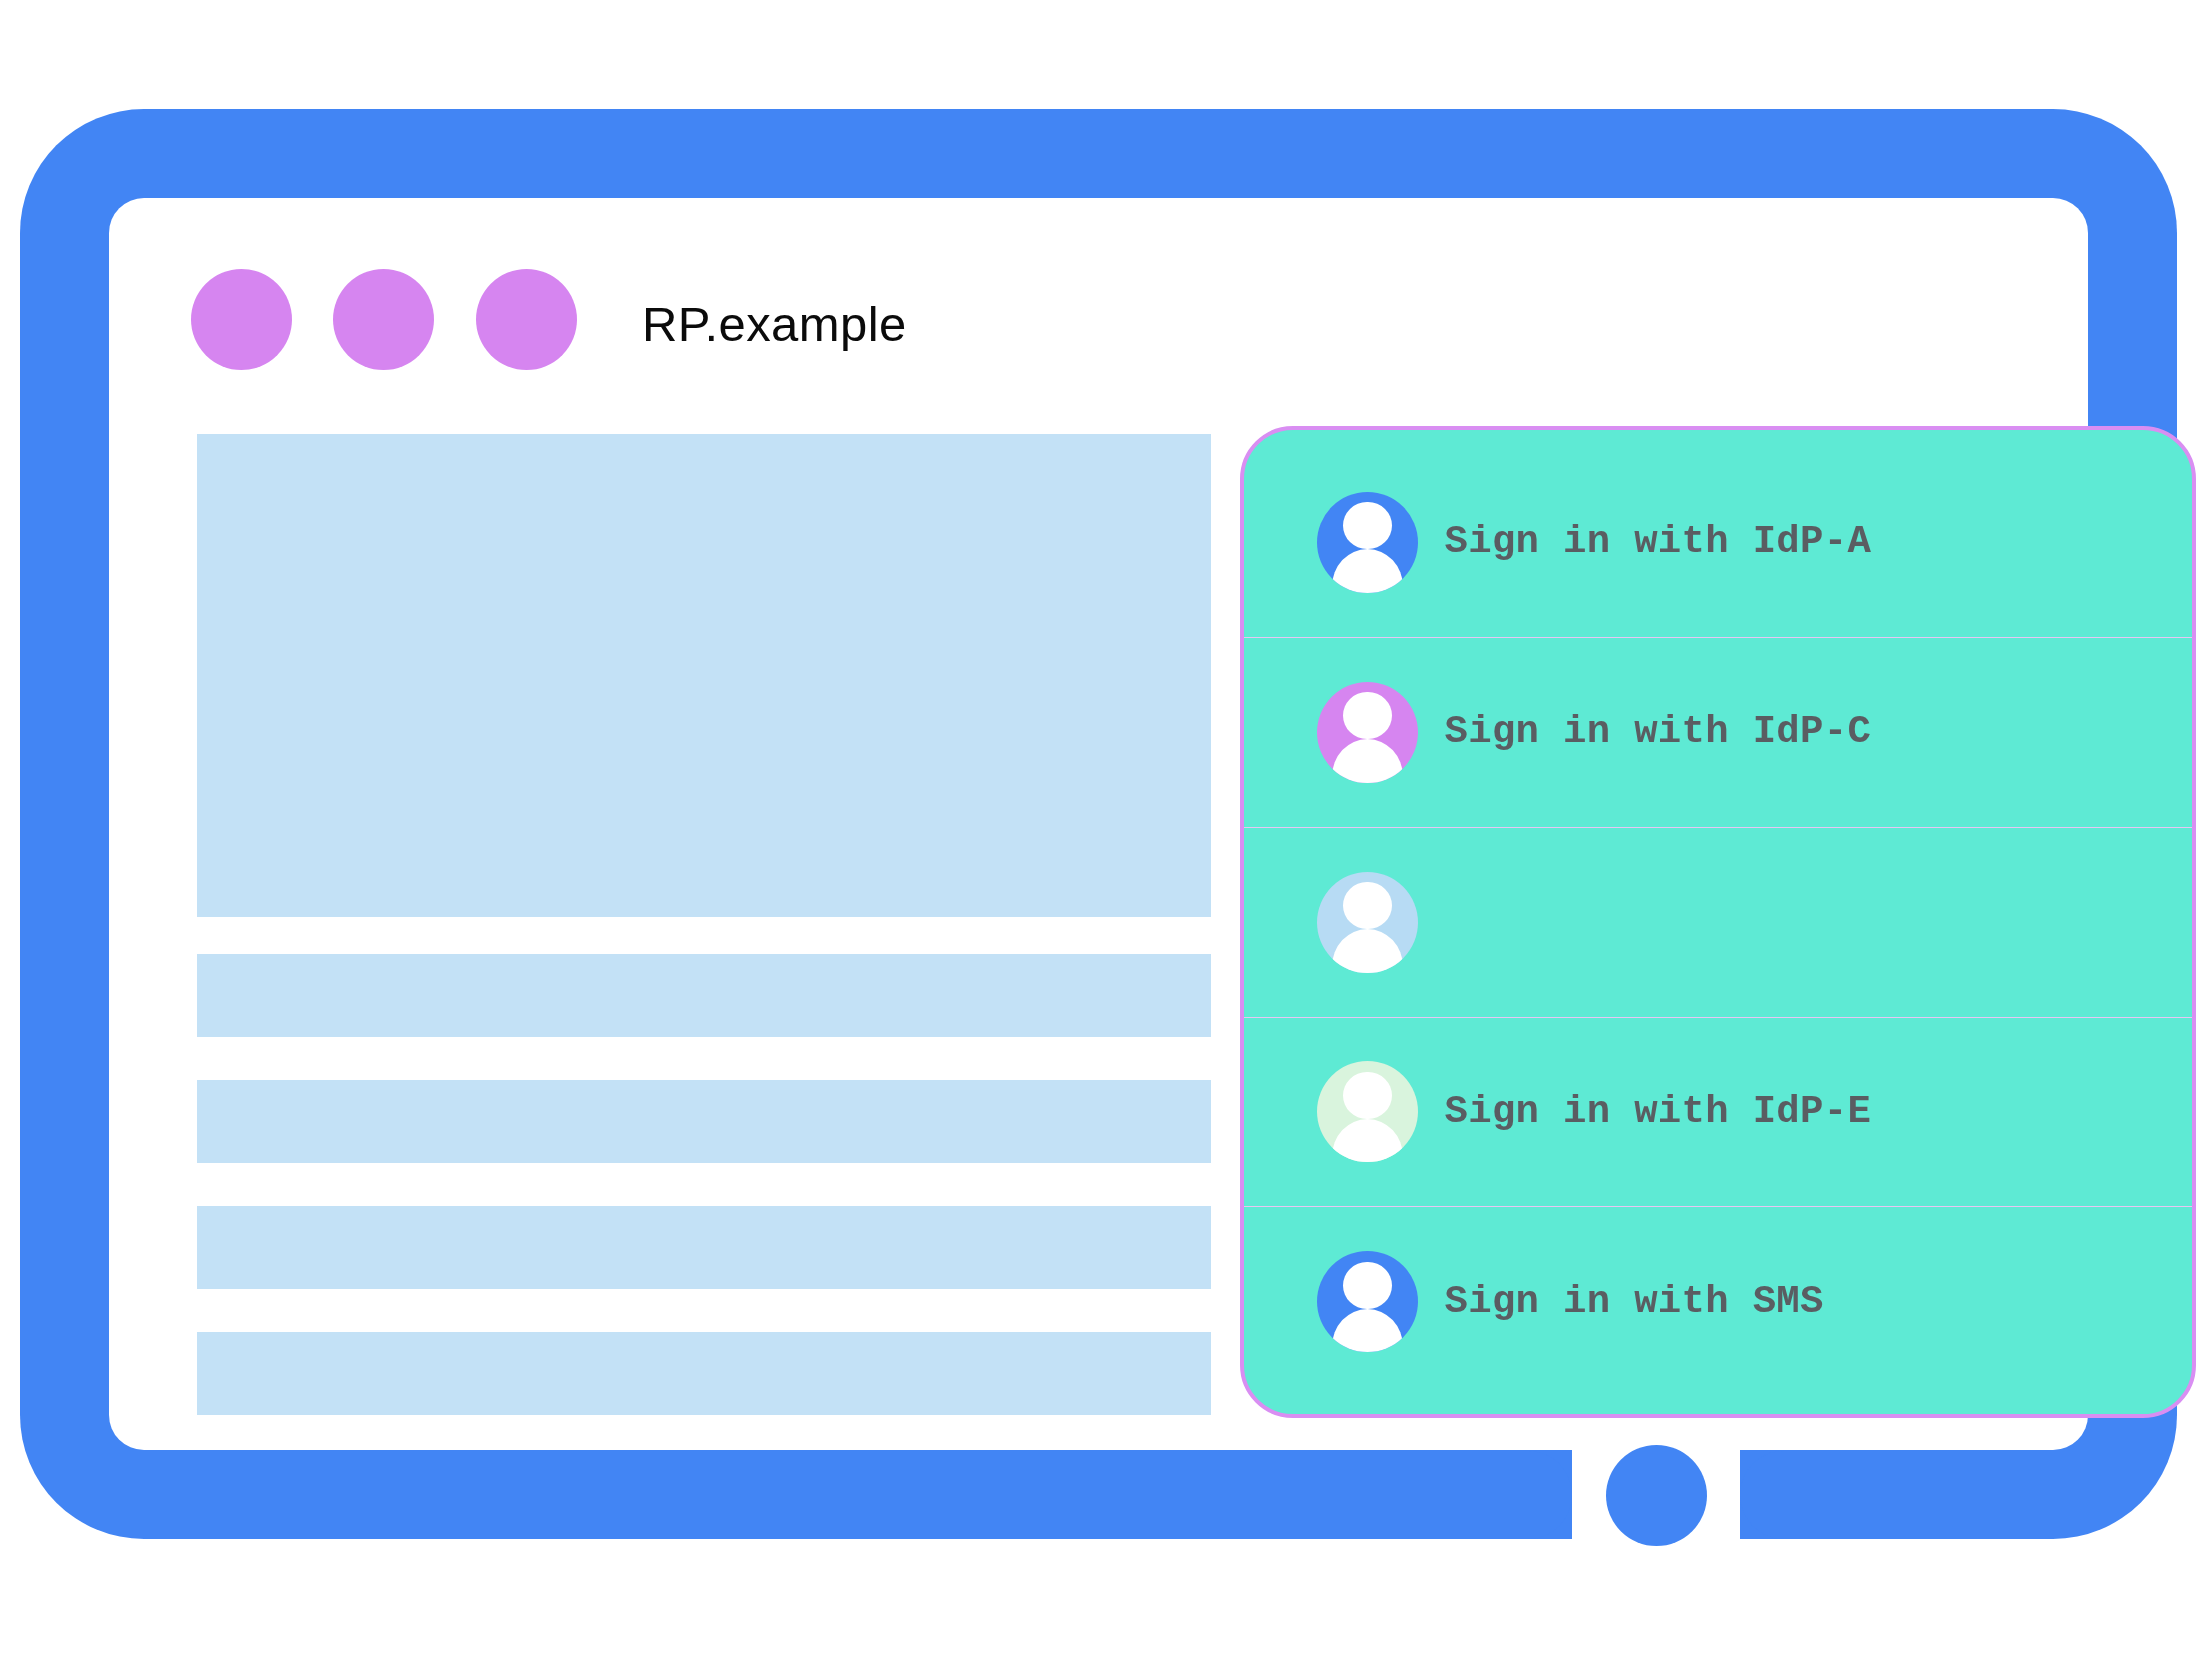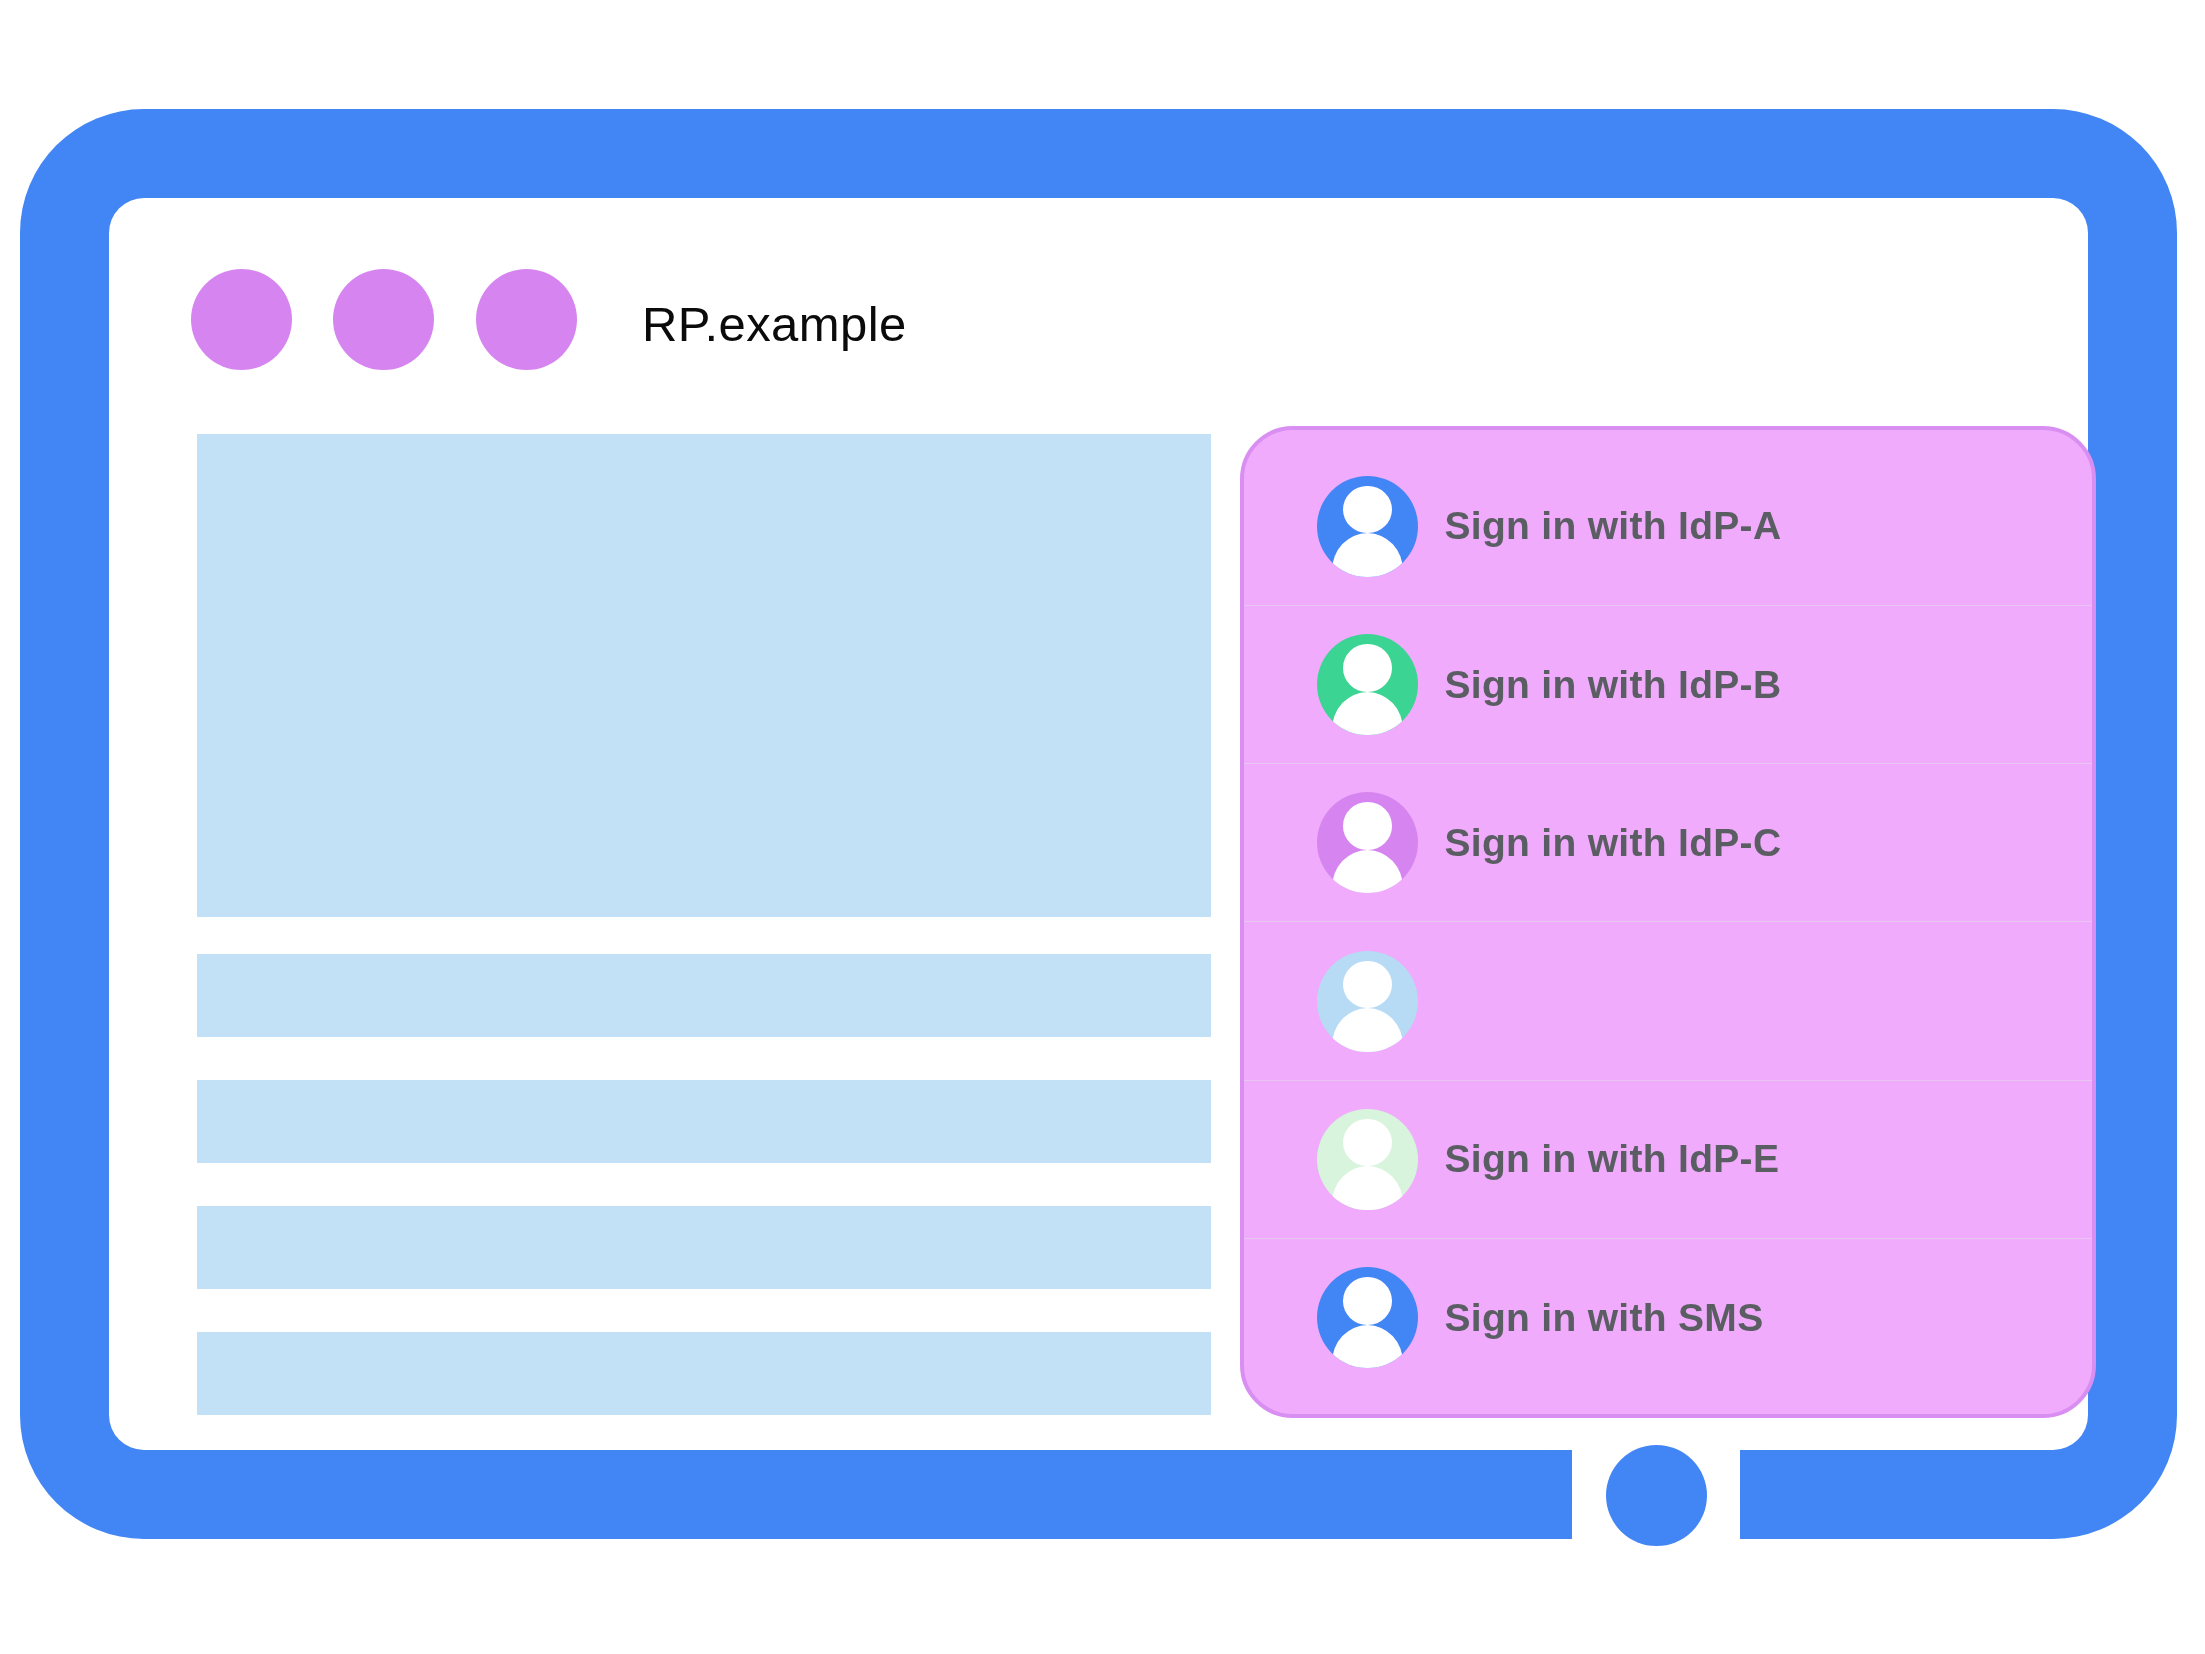--- a/index.html
+++ b/index.html
@@ -38,23 +38,23 @@
   
   .ph { background:var(--placeholder-color); left:197px; width:1014px; }
   .ph-hero { top:434px;  height:483px; }
   .ph-bar-1 { top:954px; height:83px; }
   .ph-bar-2 { top:1080px; height:83px; }
   .ph-bar-3 { top:1206px; height:83px; }
   .ph-bar-4 { top:1332px; height:83px; }
 
   
   .signin-dialog {
-    left:1240px; top:426px; width:856px; height:992px; box-sizing:border-box;
-    background:#f0abfc; border:4.4px solid var(--dialog-border); border-radius:53px;
-    padding:17.6px 0; display:flex; flex-direction:column;
+    left:1240px; top:426px; width:956px; height:992px; box-sizing:border-box;
+    background:#5eead4; border:4.4px solid var(--dialog-border); border-radius:53px;
+    padding:17.6px 0; display:flex; flex-direction:column;font-family:Liberation Mono, monospace;
   }
   .signin-row {
     flex:1; display:flex; align-items:center; padding-left:73px;
     border-bottom:1.8px solid var(--divider-color);
   }
   .signin-row:last-child { border-bottom:none;align-items:center; }
   .avatar {
     width:101px; height:101px; border-radius:50%; position:relative;
     overflow:hidden; flex:none;
   }
@@ -99,27 +99,20 @@
   <div class="abs signin-dialog">
 
     <div class="signin-row">
       <span class="avatar" style="background-color: rgb(66, 133, 244);">
           <span class="head"></span>
           <span class="shoulders"></span>
         </span>
       <span class="signin-label">Sign in with IdP-A</span>
     </div>
 
-    <div class="signin-row">
-      <span class="avatar" style="background-color: rgb(59, 212, 146);">
-          <span class="head"></span>
-          <span class="shoulders"></span>
-        </span>
-      <span class="signin-label">Sign in with IdP-B</span>
-    </div>
 
     <div class="signin-row">
       <span class="avatar" style="background-color: rgb(214, 133, 240);">
           <span class="head"></span>
           <span class="shoulders"></span>
         </span>
       <span class="signin-label">Sign in with IdP-C</span>
     </div>
 
     <div class="signin-row">

